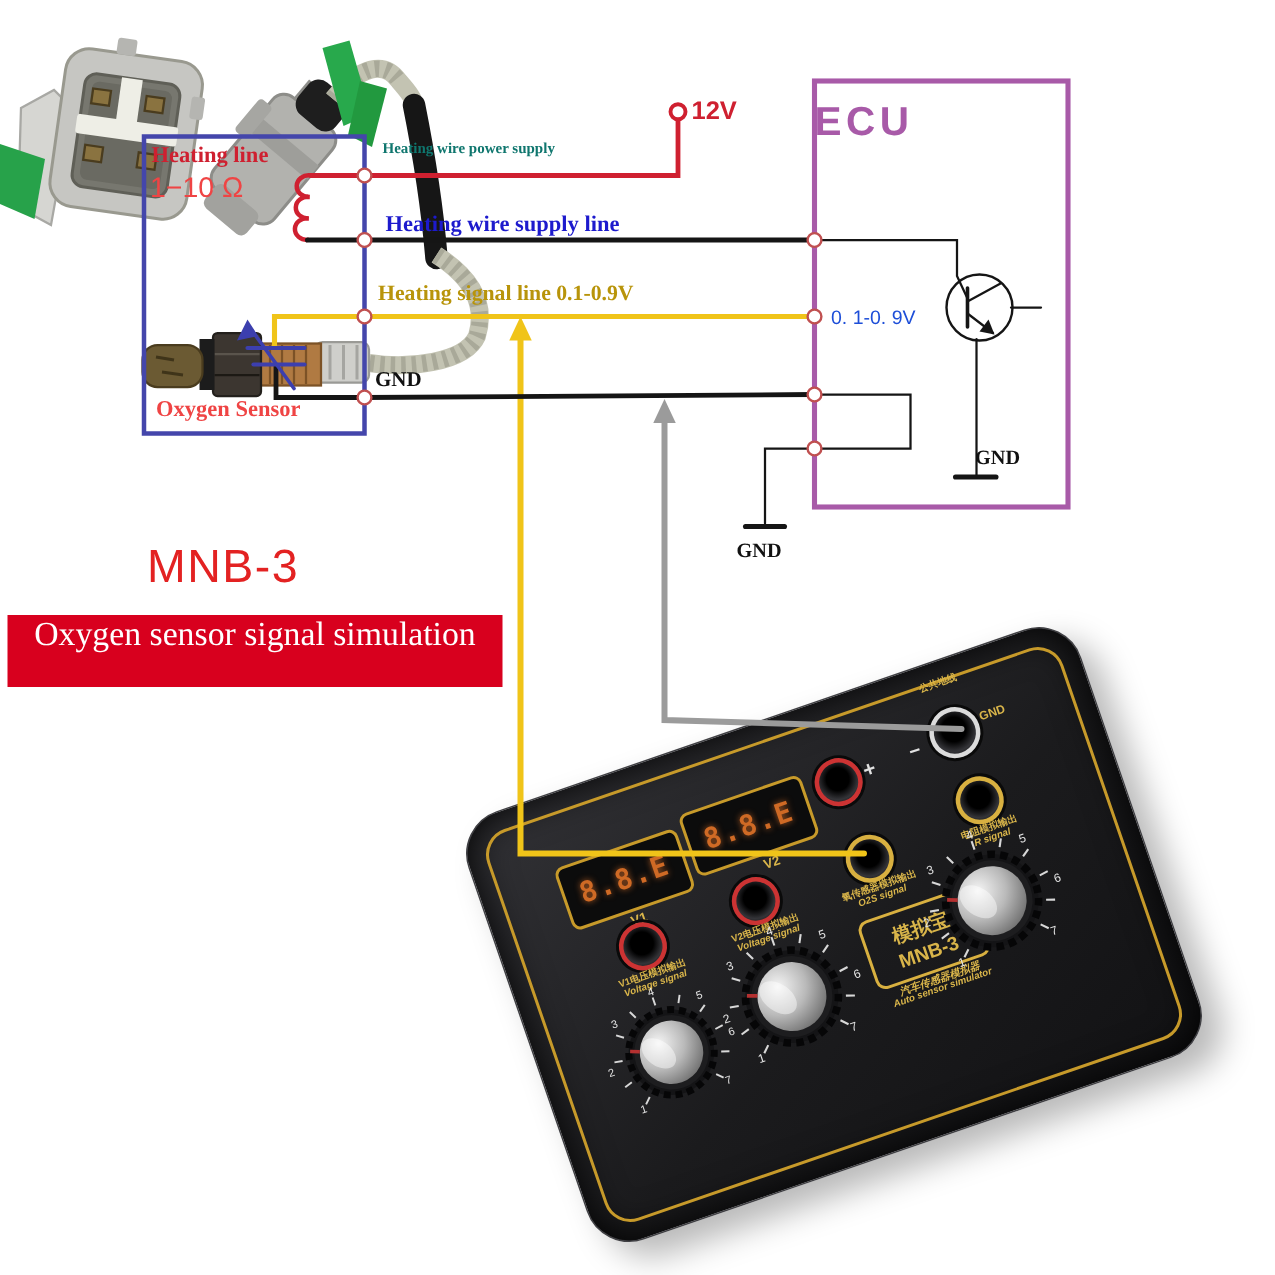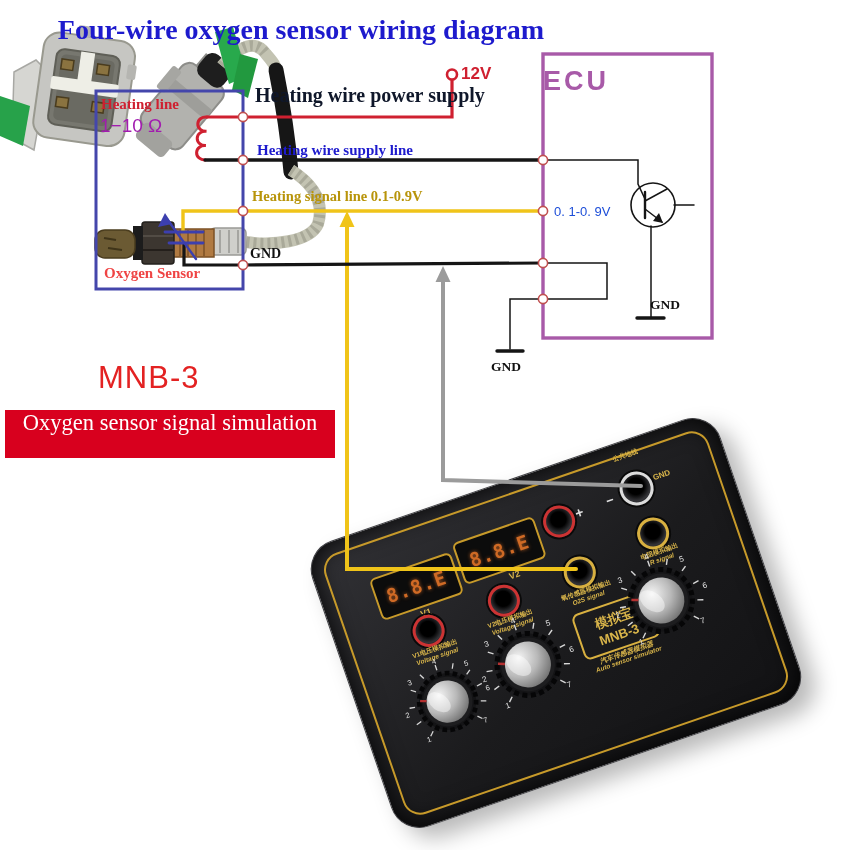--- a/index.html
+++ b/index.html
@@ -280,25 +280,24 @@
         <circle cx="243" cy="211" r="4.6"></circle>
           <circle cx="243" cy="265" r="4.6"></circle>
         <circle cx="543" cy="160" r="4.6"></circle>
           <circle cx="543" cy="211" r="4.6"></circle>
         <circle cx="543" cy="263" r="4.6"></circle>
           <circle cx="543" cy="299" r="4.6"></circle>
       </g>
     </g>
   </svg>
 
-  <div id="title" class="abs serif">Four-wire oxygen sensor wiring diagram</div>
   <div class="abs dlabel serif" style="left:461px;top:64px;font-size:17px;color:#cf2030;font-family:'Liberation Sans',sans-serif">12V</div>
   <div class="abs dlabel serif" style="left:101px;top:96px;font-size:15px;color:#cf2030">Heating line</div>
-  <div class="abs dlabel" style="left:100px;top:115px;font-size:19px;color:#a21caf;font-weight:normal">1−10 Ω</div>
-  <div class="abs dlabel serif" style="left:255px;top:84px;font-size:20px;color:#0f172a">Heating wire power supply</div>
+  <div class="abs dlabel" style="left:100px;top:115px;font-size:19px;color:#ef4444;font-weight:normal">1−10 Ω</div>
+  <div class="abs dlabel serif" style="left:255px;top:94px;font-size:10px;color:#0f766e">Heating wire power supply</div>
   <div class="abs dlabel serif" style="left:257px;top:142px;font-size:15px;color:#1d1acd">Heating wire supply line</div>
   <div class="abs dlabel serif" style="left:252px;top:188px;font-size:14.5px;color:#b8940a">Heating signal line 0.1-0.9V</div>
   <div class="abs dlabel serif" style="left:250px;top:246px;font-size:14px;color:#111">GND</div>
   <div class="abs dlabel serif" style="left:104px;top:265px;font-size:15px;color:#ef4444">Oxygen Sensor</div>
   <div class="abs dlabel" style="left:543px;top:66px;width:169px;text-align:left;font-size:27px;color:#a85aa8;letter-spacing:3px">ECU</div>
   <div class="abs dlabel" style="left:554px;top:204px;font-size:13px;color:#1d4ed8;font-weight:normal">0. 1-0. 9V</div>
   <div class="abs dlabel serif" style="left:650px;top:297px;font-size:13.5px;color:#111">GND</div>
   <div class="abs dlabel serif" style="left:491px;top:359px;font-size:13.5px;color:#111">GND</div>
 
   <div id="mnb-heading" class="abs">MNB-3</div>

